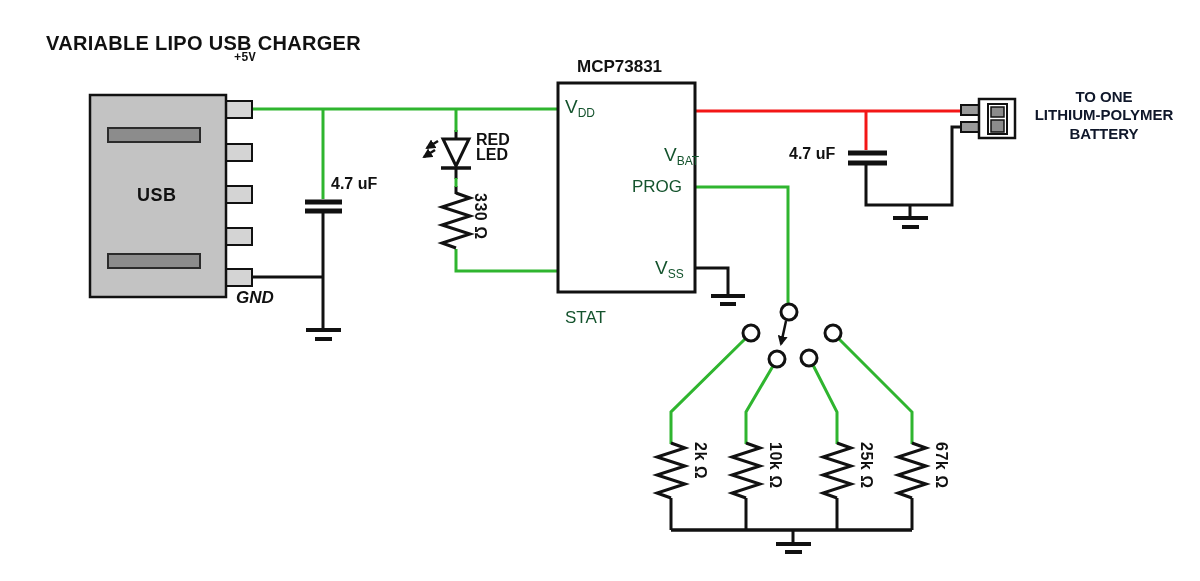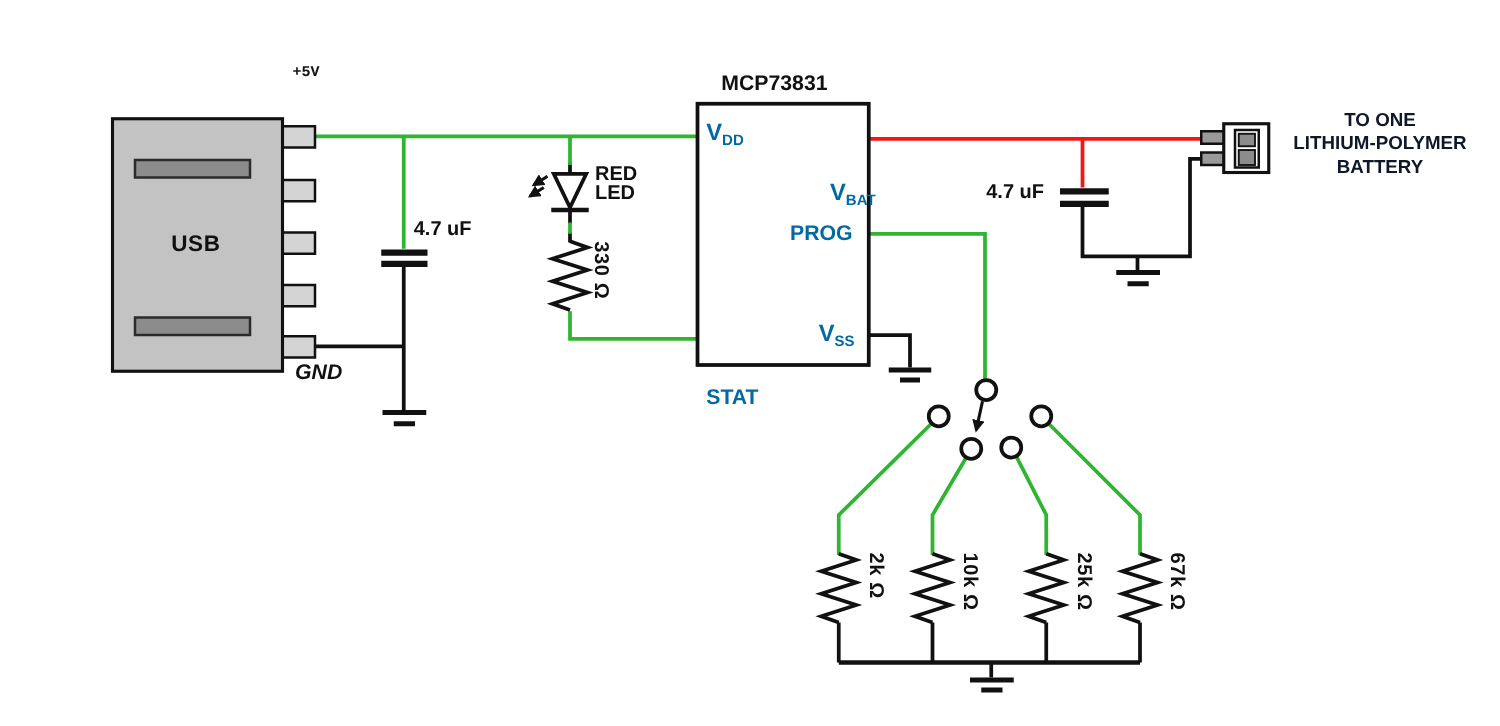--- a/index.html
+++ b/index.html
@@ -11,21 +11,21 @@
   .plus5v{left:234px;top:52px;font-size:12px;font-family:Liberation Mono, monospace;}
   .usb{left:137px;top:186px;font-size:18px;letter-spacing:.5px;}
   .gnd{left:236px;top:289px;font-size:17px;font-style:italic;}
   .cap1{left:331px;top:175px;font-size:16px;}
   .ledlbl{left:476px;top:132px;font-size:16px;line-height:15px;}
   .rot{transform:rotate(90deg);transform-origin:0 0;font-size:16px;letter-spacing:.5px;}
   .r-led{left:489px;top:193px;}
   .r1{left:709px;top:442px;} .r2{left:784px;top:442px;}
   .r3{left:875px;top:442px;} .r4{left:950px;top:442px;}
   .icname{left:577px;top:58px;font-size:17px;}
-  .pin{position:absolute;font-weight:bold;color:#0369a1;font-size:19px;white-space:nowrap;}
+  .pin{position:absolute;font-weight:normal;color:#14532d;font-size:19px;white-space:nowrap;}
   .pin .sub{font-size:12px;position:relative;top:4px;}
   .pin-vdd{left:565px;top:96px;} .pin-vbat{left:664px;top:96px;margin-top:48px;}
   .pin-prog{left:632px;top:177px;font-size:17px;}
   .pin-stat{left:565px;top:261px;font-size:17px;margin-top:47px;}
   .pin-vss{left:655px;top:257px;}
   .cap2{left:789px;top:145px;font-size:16px;}
   .battxt{left:1018px;top:88px;width:172px;text-align:center;font-size:15px;
           font-weight:bold;line-height:18.4px;position:absolute;color:#0f172a;}
 </style>
 </head>
@@ -135,20 +135,21 @@
     <g>
       <rect x="961" y="105" width="19" height="10" fill="#9a9a9a" stroke="#111" stroke-width="2"></rect>
       <rect x="961" y="122" width="19" height="10" fill="#9a9a9a" stroke="#111" stroke-width="2"></rect>
       <rect x="979" y="99" width="36" height="39" fill="#fff" stroke="#111" stroke-width="2.5"></rect>
       <rect x="988" y="104" width="19" height="30" fill="#fff" stroke="#111" stroke-width="2"></rect>
       <rect x="991" y="107" width="13" height="10" fill="#8c8c8c" stroke="#111" stroke-width="1.5"></rect>
       <rect x="991" y="120" width="13" height="12" fill="#8c8c8c" stroke="#111" stroke-width="1.5"></rect>
     </g>
   </svg>
 
+  <div class="lbl title">VARIABLE LIPO USB CHARGER</div>
   <div class="lbl plus5v">+5V</div>
   <div class="lbl usb">USB</div>
   <div class="lbl gnd">GND</div>
   <div class="lbl cap1">4.7 uF</div>
 
   <div class="lbl ledlbl">
     <div>RED</div>
     <div>LED</div>
   </div>
 

